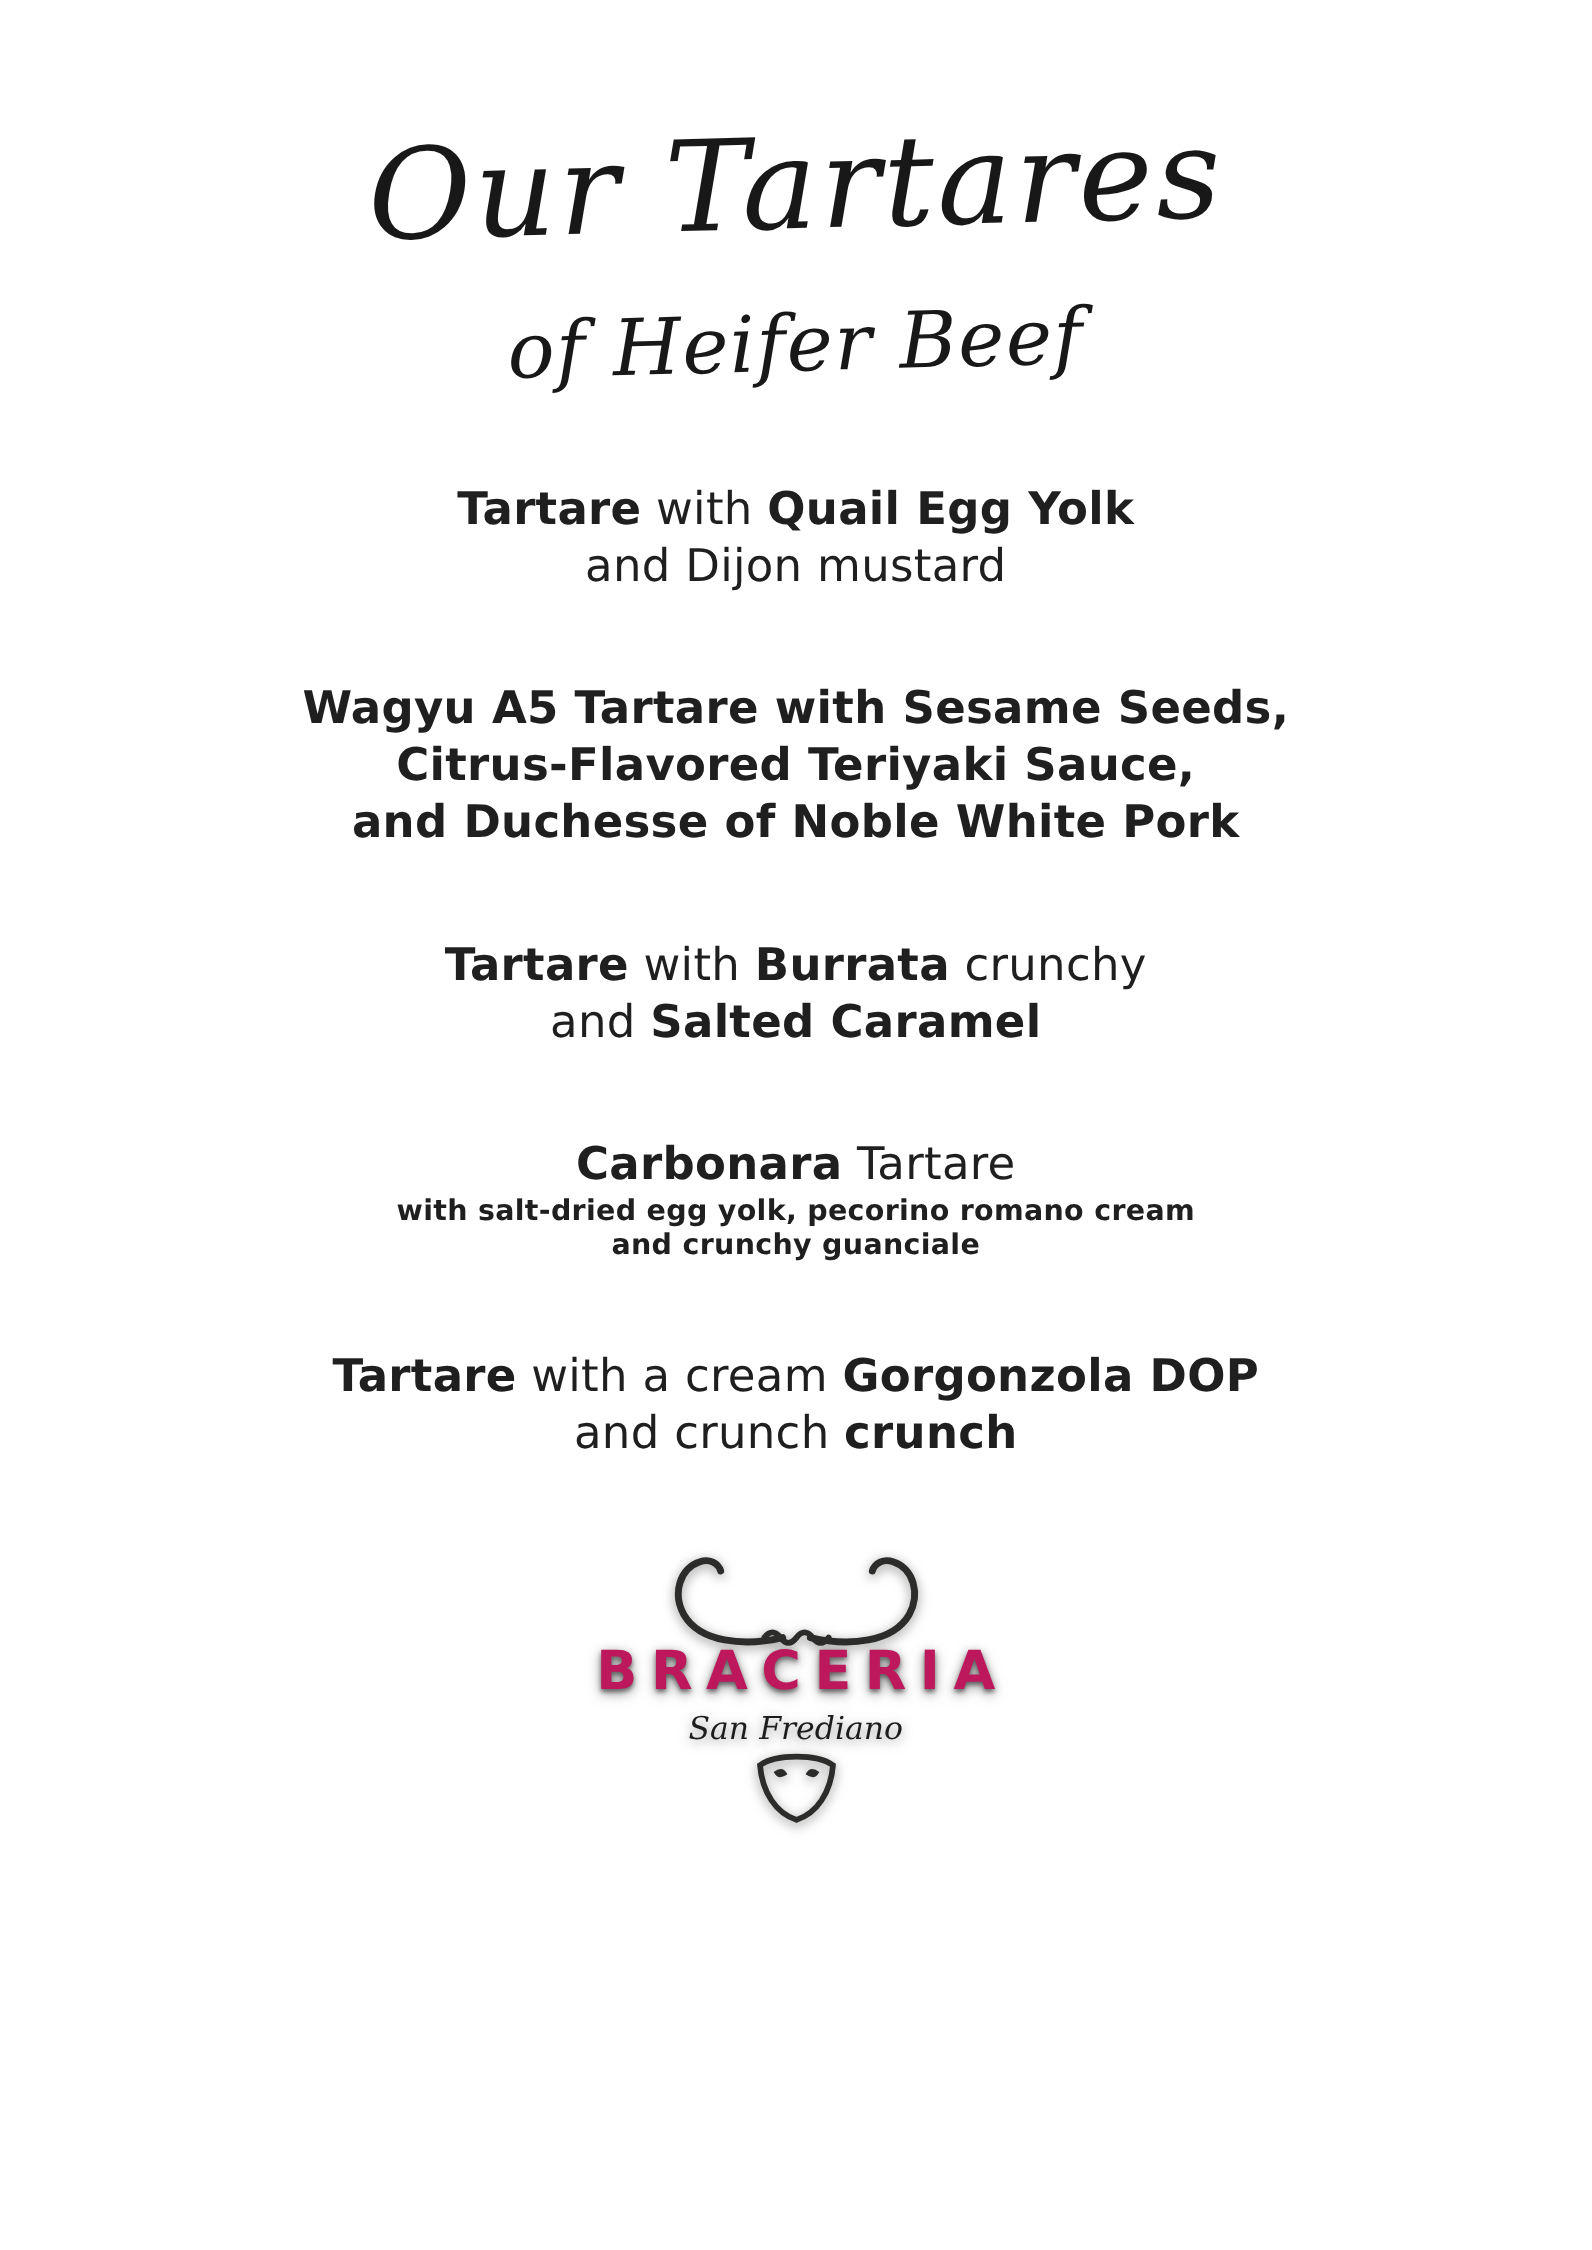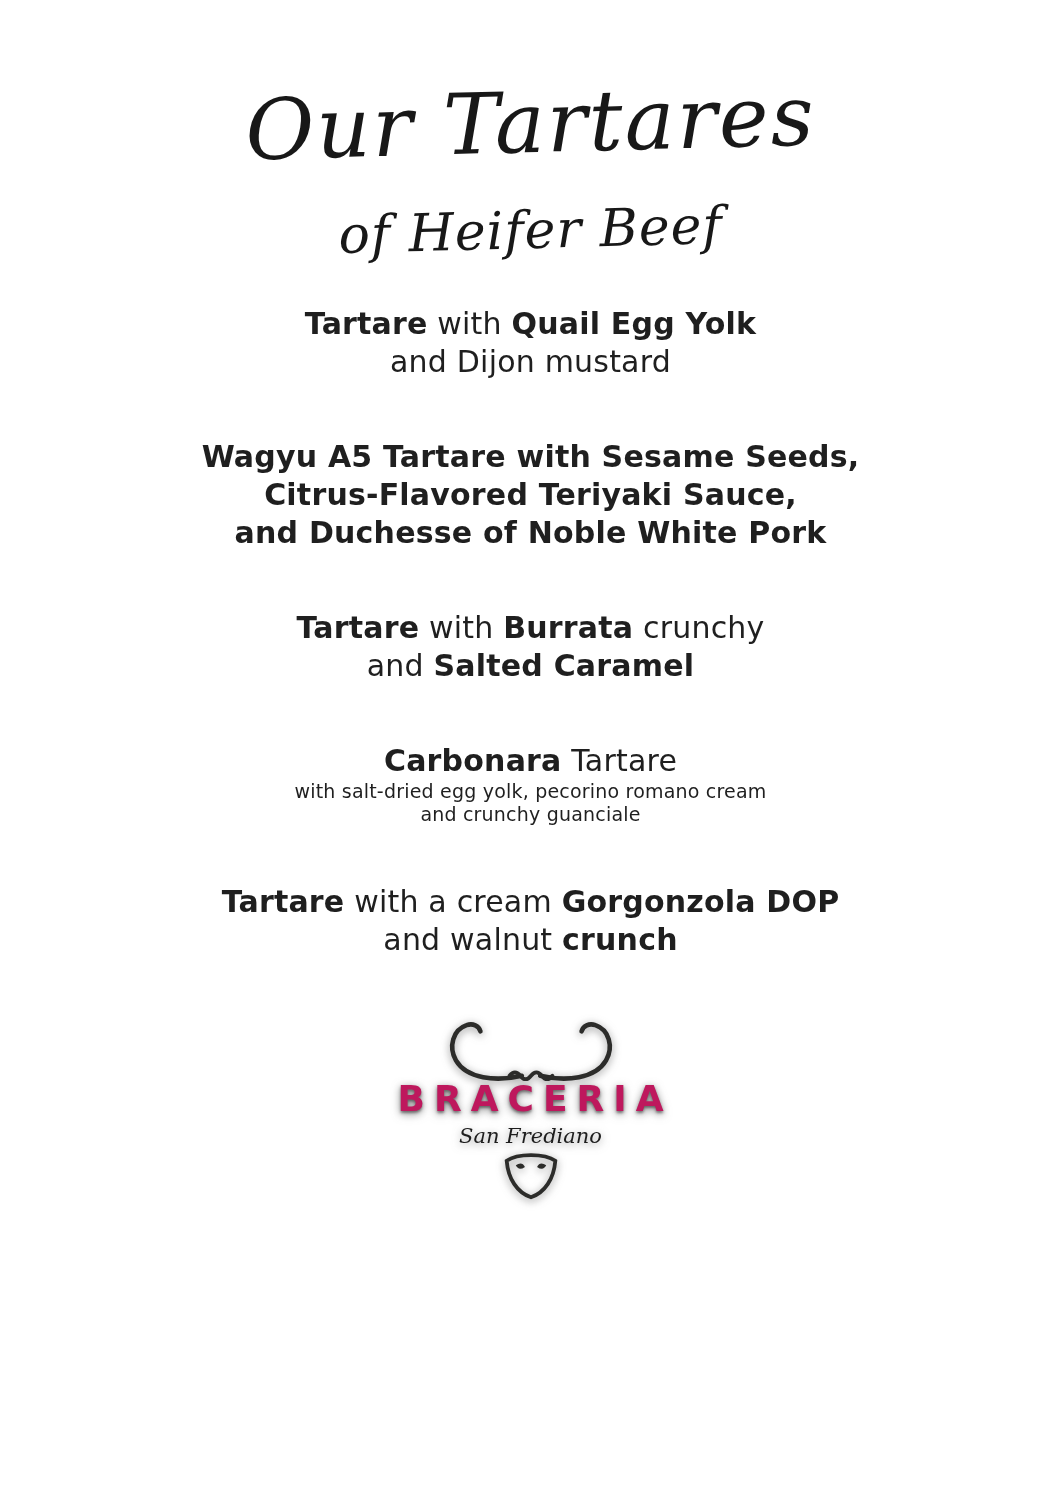--- a/index.html
+++ b/index.html
@@ -40,37 +40,37 @@
     line-height: 85px;
     letter-spacing: 1px;
     margin: 0;
     transform: rotate(-1.5deg);
   }
   
   .menu-list {
     padding-top: 32px;
   }
   .menu-item {
-    margin: 0 auto 57px auto;
+    margin: 16px auto 57px auto;
     max-width: 900px;
   }
   .menu-line {
     font-size: 30px;
     line-height: 38px;
     font-weight: 400;
     color: #1f1f1f;
     letter-spacing: 0.2px;
   }
   .menu-line .b {
     font-weight: 700;
   }
   .menu-line.small {
     font-size: 19px;
     line-height: 23px;
-    font-weight: 400;
+    font-weight: 700;
   }
   
   .logo {
     margin: 34px auto 0 auto;
     width: 340px;
     filter: blur(0.4px) drop-shadow(0 2px 4px rgba(60,60,60,0.55));
   }
   .logo svg {
     display: block;
     margin: 0 auto;
@@ -118,21 +118,21 @@
         <div class="menu-line"><span class="b">Tartare</span><span> with </span><span class="b">Burrata</span><span> crunchy</span></div>
         <div class="menu-line"><span>and </span><span class="b">Salted Caramel</span></div>
       </div>
       <div class="menu-item">
         <div class="menu-line"><span class="b">Carbonara</span><span> Tartare</span></div>
         <div class="menu-line small"><span>with salt-dried egg yolk, pecorino romano cream</span></div>
         <div class="menu-line small"><span>and crunchy guanciale</span></div>
       </div>
       <div class="menu-item">
         <div class="menu-line"><span class="b">Tartare</span><span> with a cream </span><span class="b">Gorgonzola DOP</span></div>
-        <div class="menu-line"><span>and walnut </span><span class="b">crunch</span></div>
+        <div class="menu-line"><span>and crunch </span><span class="b">crunch</span></div>
       </div>
     </main>
 
   <footer class="logo">
     <svg width="230" height="72" viewBox="0 0 300 94" fill="none" stroke="#2c2c2a" stroke-linecap="round">
 
       <path d="M138,78 C104,86 66,82 52,58 C42,40 48,18 66,12 C74,9 82,13 84,20" stroke-width="6"></path>
 
       <path d="M162,78 C196,86 234,82 248,58 C258,40 252,18 234,12 C226,9 218,13 216,20" stroke-width="6"></path>
 

